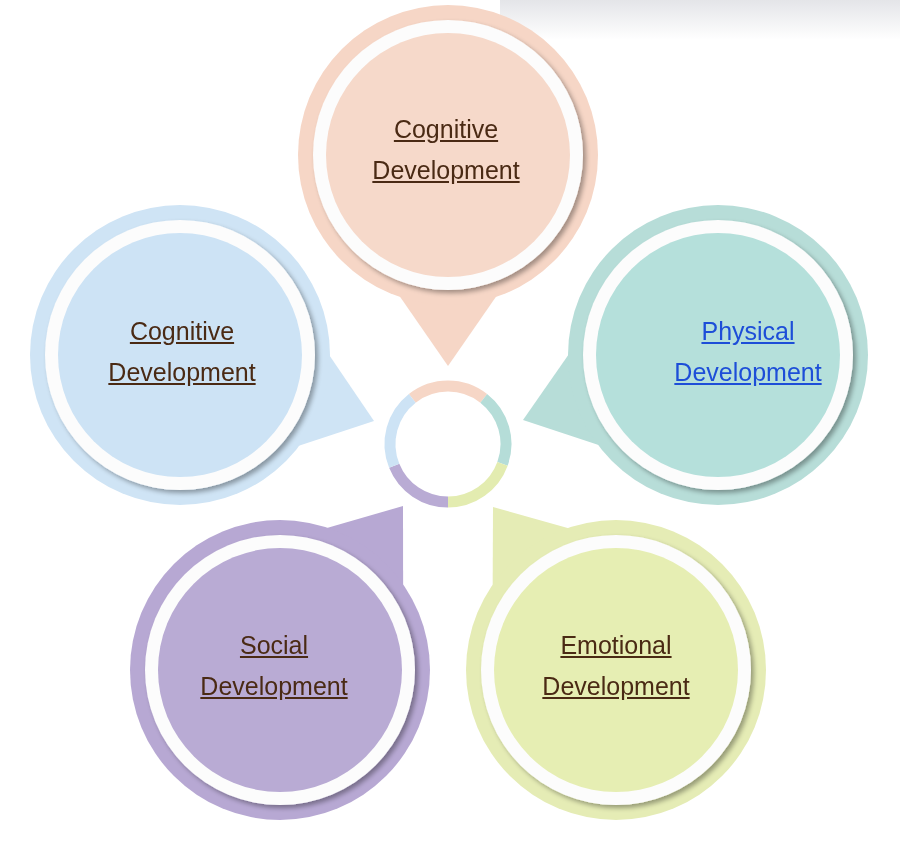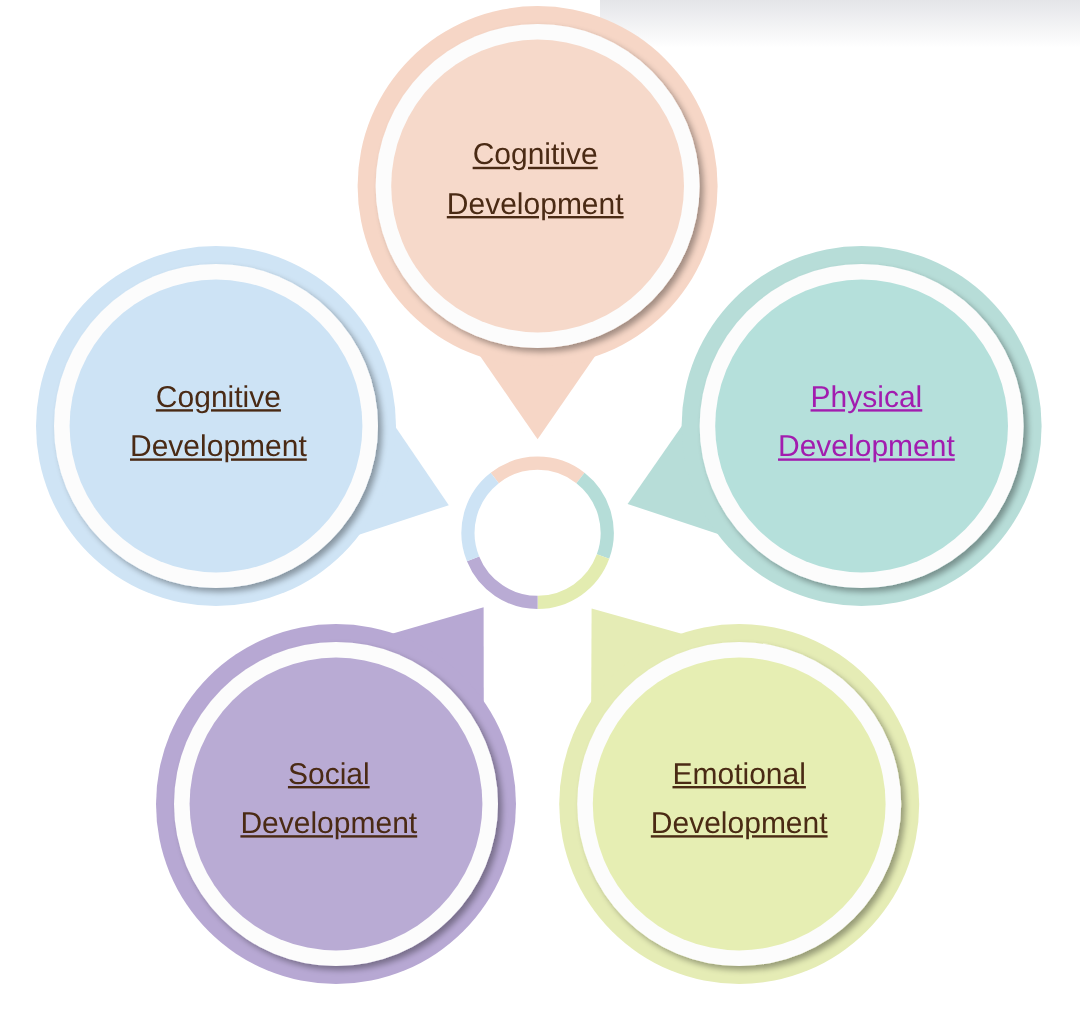--- a/index.html
+++ b/index.html
@@ -80,21 +80,21 @@
       <path d="M 394.2233364351263 465.72718241812294 A 58 58 0 0 1 412.29163443111185 398.2953762908101" fill="none" stroke="#cde3f5" stroke-width="11"></path>
     </g>
 </svg>
 
 <div id="labels"></div>
 
 <div class="label" style="left: 446px; top: 150px; color: rgb(74, 42, 20);">
   <span>Cognitive</span>
   <span>Development</span>
 </div>
-<div class="label" style="left: 722px; top: 352px; color: #a21caf;">
+<div class="label" style="left: 748px; top: 352px; color: #1d4ed8;">
   <span>Physical</span>
   <span>Development</span>
 </div>
 <div class="label" style="left: 616px; top: 666px; color: rgb(74, 42, 20);">
   <span>Emotional</span>
   <span>Development</span>
 </div>
 <div class="label" style="left: 274px; top: 666px; color: rgb(74, 42, 20);">
   <span>Social</span>
   <span>Development</span>

